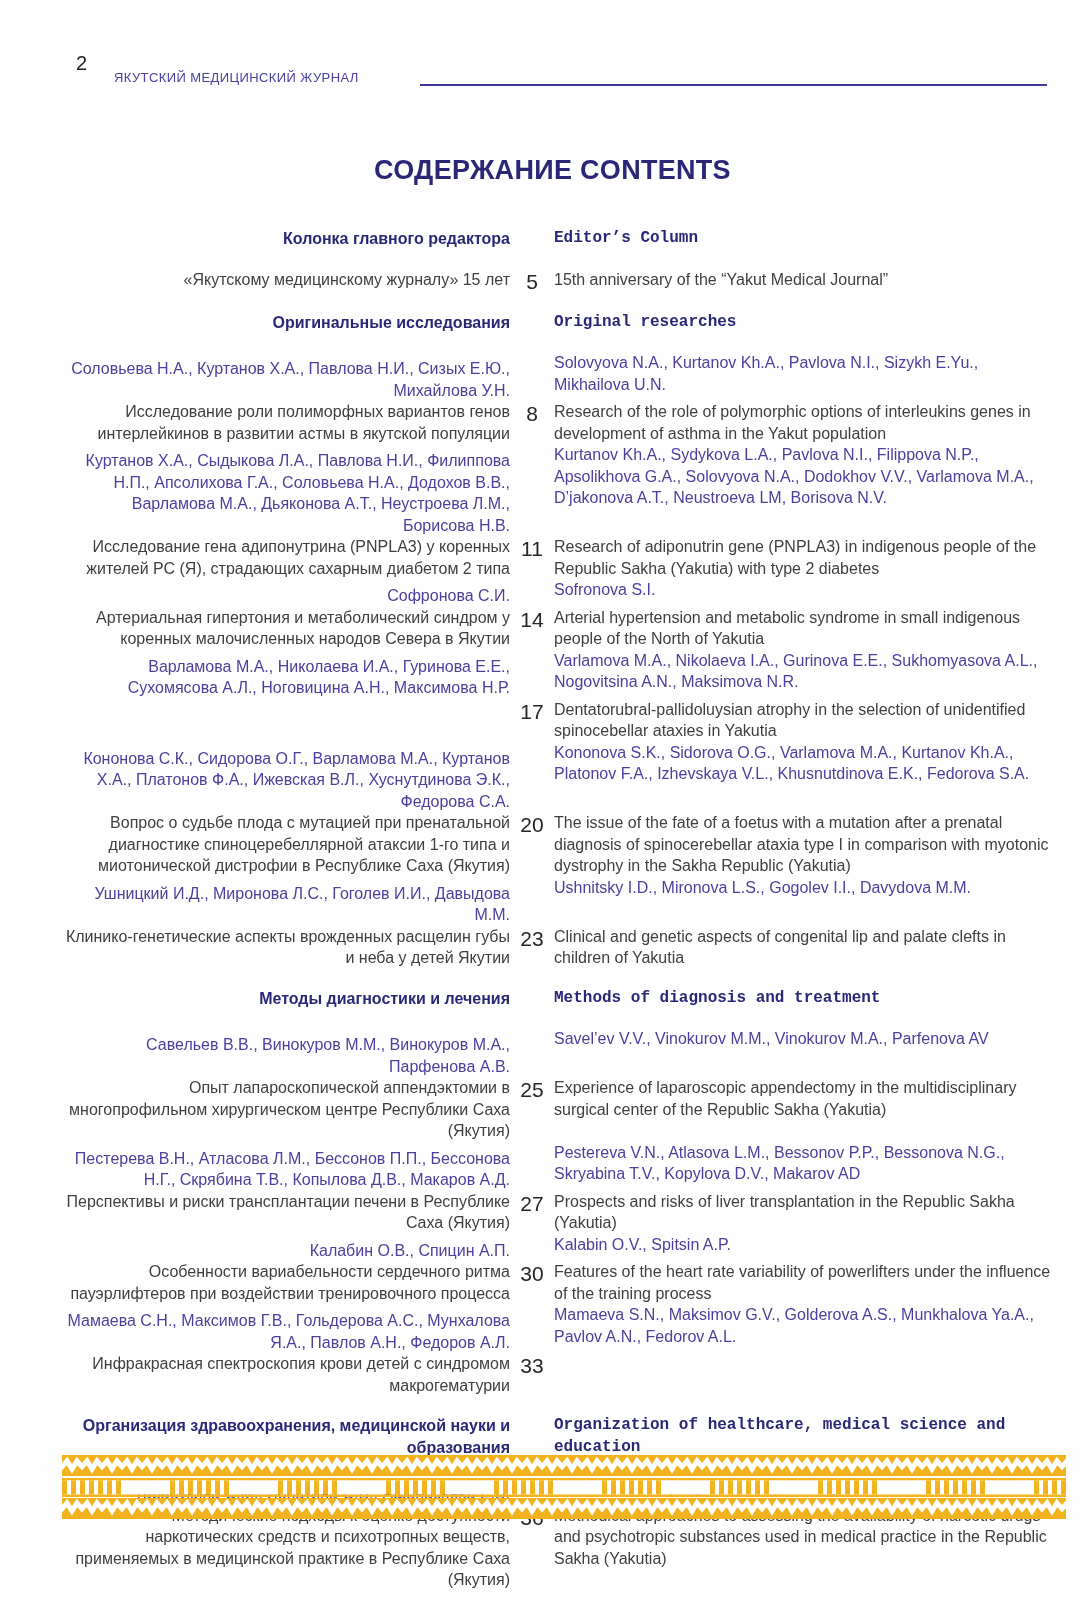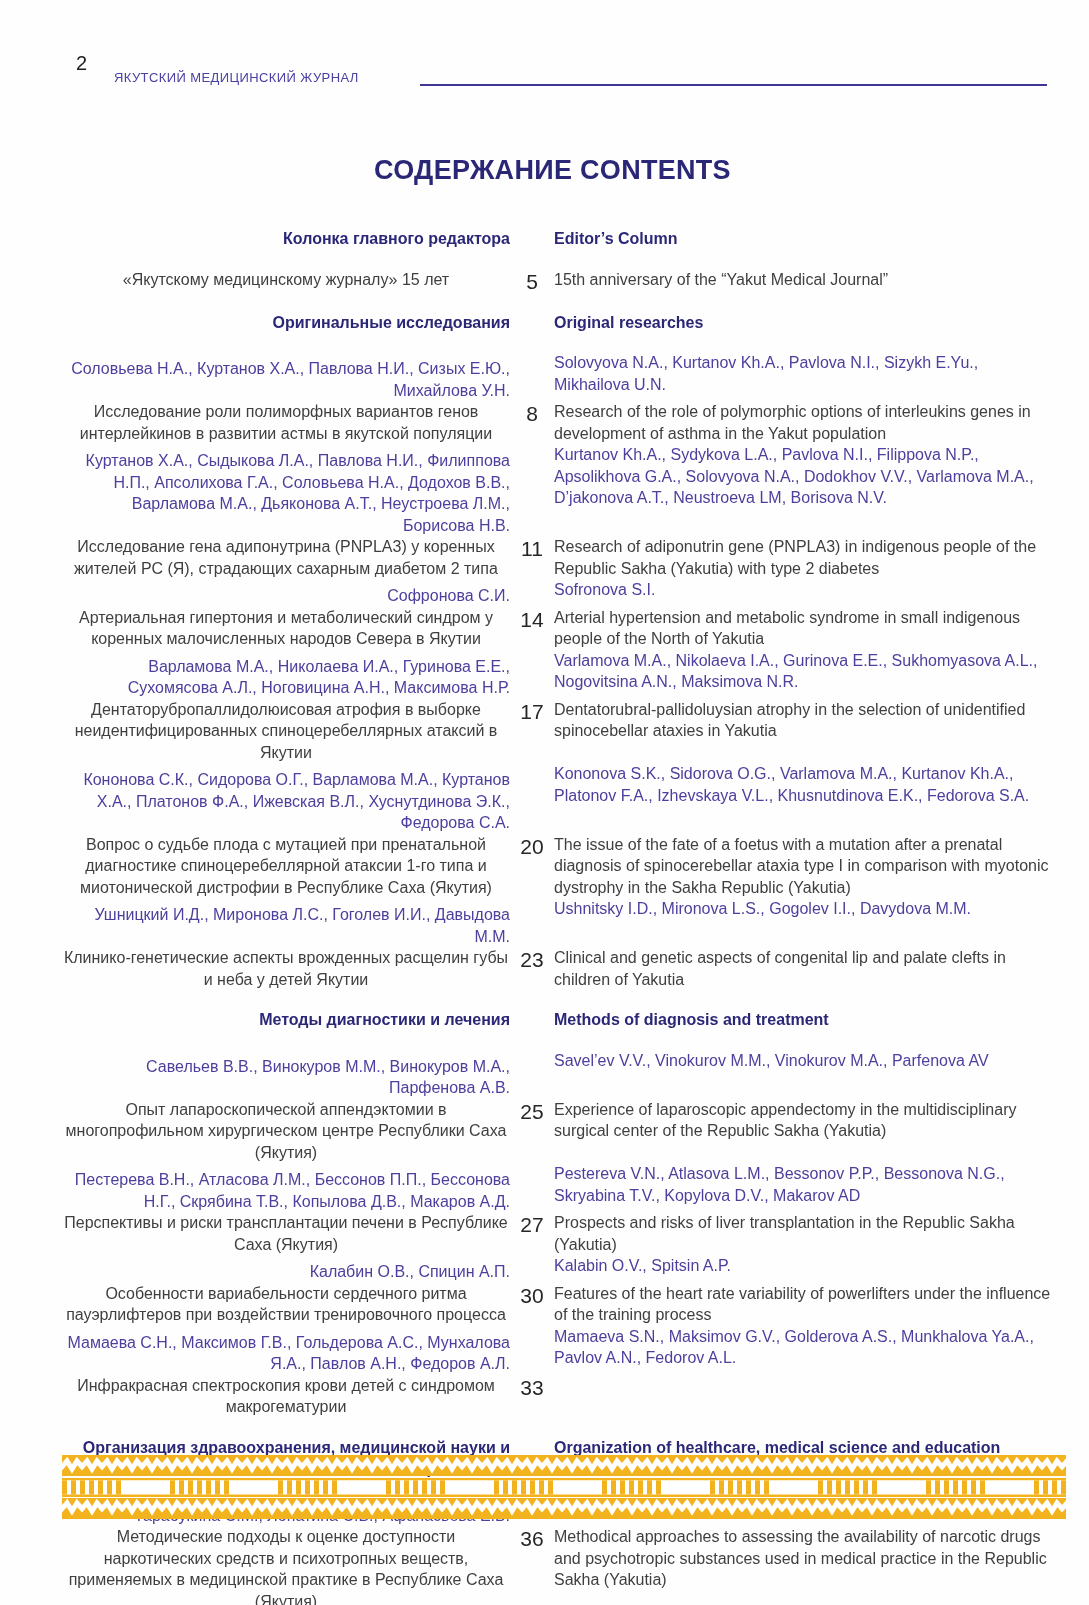--- a/index.html
+++ b/index.html
@@ -48,29 +48,29 @@
   .row.item{
     grid-template-areas:
       "rua .   ena"
       "rut num ent";
   }
   .row.item.no-authors{
     grid-template-areas:"rut num ent";
   }
   .row.item .authors.ru{grid-area:rua;margin-top:6px;}
   .row.item .authors.en{grid-area:ena;}
-  .row.item .title.ru{grid-area:rut;text-align:center;}
+  .row.item .title.ru{grid-area:rut;}
   .row.item .num{grid-area:num;}
   .row.item .title.en{grid-area:ent;}
   .cell.ru{text-align:right;}
   .cell.en{text-align:left;}
   .authors{color:var(--purple);}
   .title{color:var(--dark);}
   .head{color:var(--navy);font-weight:bold;}
-  .head.en{max-width:470px;}
+  .head.en{max-width:470px;font-family:Liberation Mono, monospace;}
   .num{
     font-size:21px;line-height:23px;color:#262626;
     text-align:center;padding-top:1px;
   }
   .ethnic-border{
     position:absolute;left:62px;top:1455px;
   }
 </style>
 </head>
 <body>
@@ -123,21 +123,20 @@
       <div class="cell ru authors">Софронова С.И.</div>
       <div class="cell en authors">Sofronova S.I.</div>
       <div class="cell ru title">Артериальная гипертония и метаболический синдром у коренных малочисленных народов Севера в Якутии</div>
       <div class="cell num">14</div>
       <div class="cell en title">Arterial hypertension and metabolic syndrome in small indigenous people of the North of Yakutia</div>
     </div>
 
     <div class="row item">
       <div class="cell en authors">Varlamova M.A., Nikolaeva I.A., Gurinova E.E., Sukhomyasova A.L., Nogovitsina A.N., Maksimova N.R.</div>
       <div class="cell ru authors">Варламова М.А., Николаева И.А., Гуринова Е.Е., Сухомясова А.Л., Ноговицина А.Н., Максимова Н.Р.</div>
-      <div class="cell ru title">Дентаторубропаллидолюисовая атрофия в выборке неидентифицированных спиноцеребеллярных атаксий в Якутии</div>
       <div class="cell num">17</div>
       <div class="cell en title">Dentatorubral-pallidoluysian atrophy in the selection of unidentified spinocebellar ataxies in Yakutia</div>
     </div>
 
     <div class="row item">
       <div class="cell ru authors">Кононова С.К., Сидорова О.Г., Варламова М.А., Куртанов Х.А., Платонов Ф.А., Ижевская В.Л., Хуснутдинова Э.К., Федорова С.А.</div>
       <div class="cell en authors">Kononova S.K., Sidorova O.G., Varlamova M.A., Kurtanov Kh.A., Platonov F.A., Izhevskaya V.L., Khusnutdinova E.K., Fedorova S.A.</div>
       <div class="cell ru title">Вопрос о судьбе плода с мутацией при пренатальной диагностике спиноцеребеллярной атаксии 1-го типа и миотонической дистрофии в Республике Саха (Якутия)</div>
       <div class="cell num">20</div>
       <div class="cell en title">The issue of the fate of a foetus with a mutation after a prenatal diagnosis of spinocerebellar ataxia type I in comparison with myotonic dystrophy in the Sakha Republic (Yakutia)</div>

